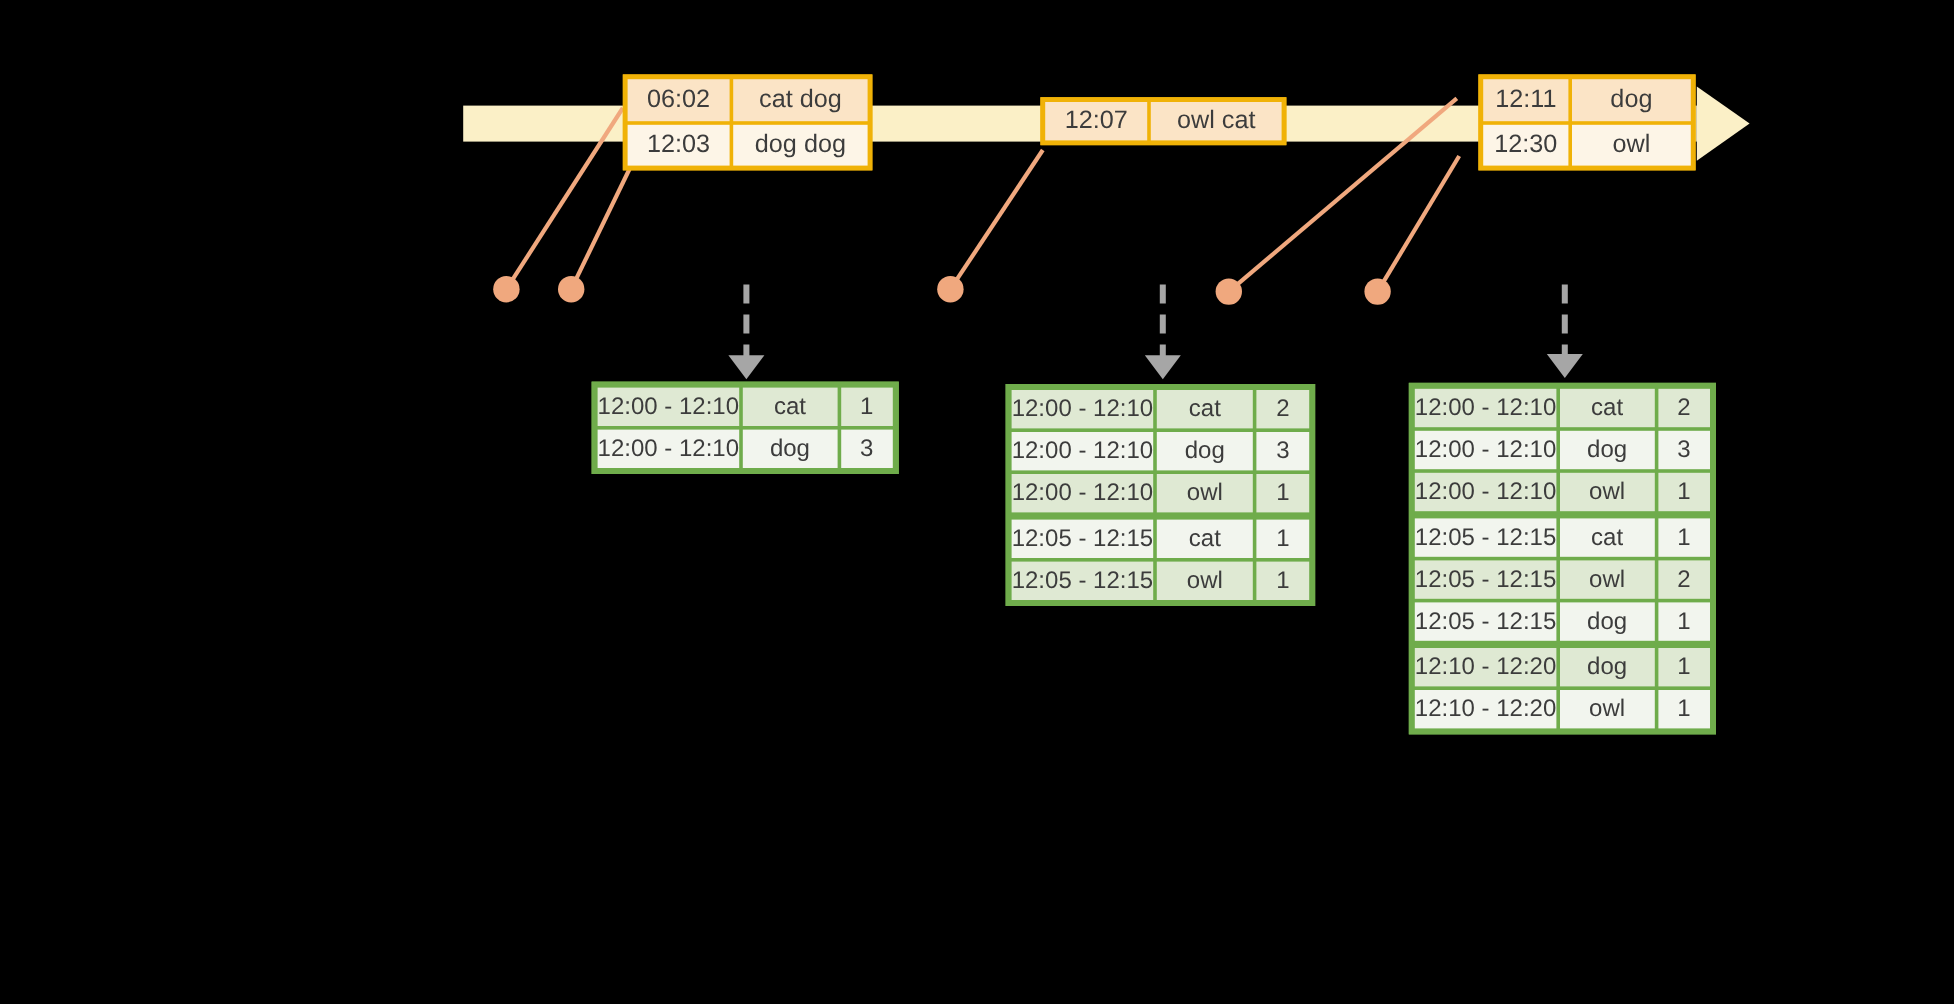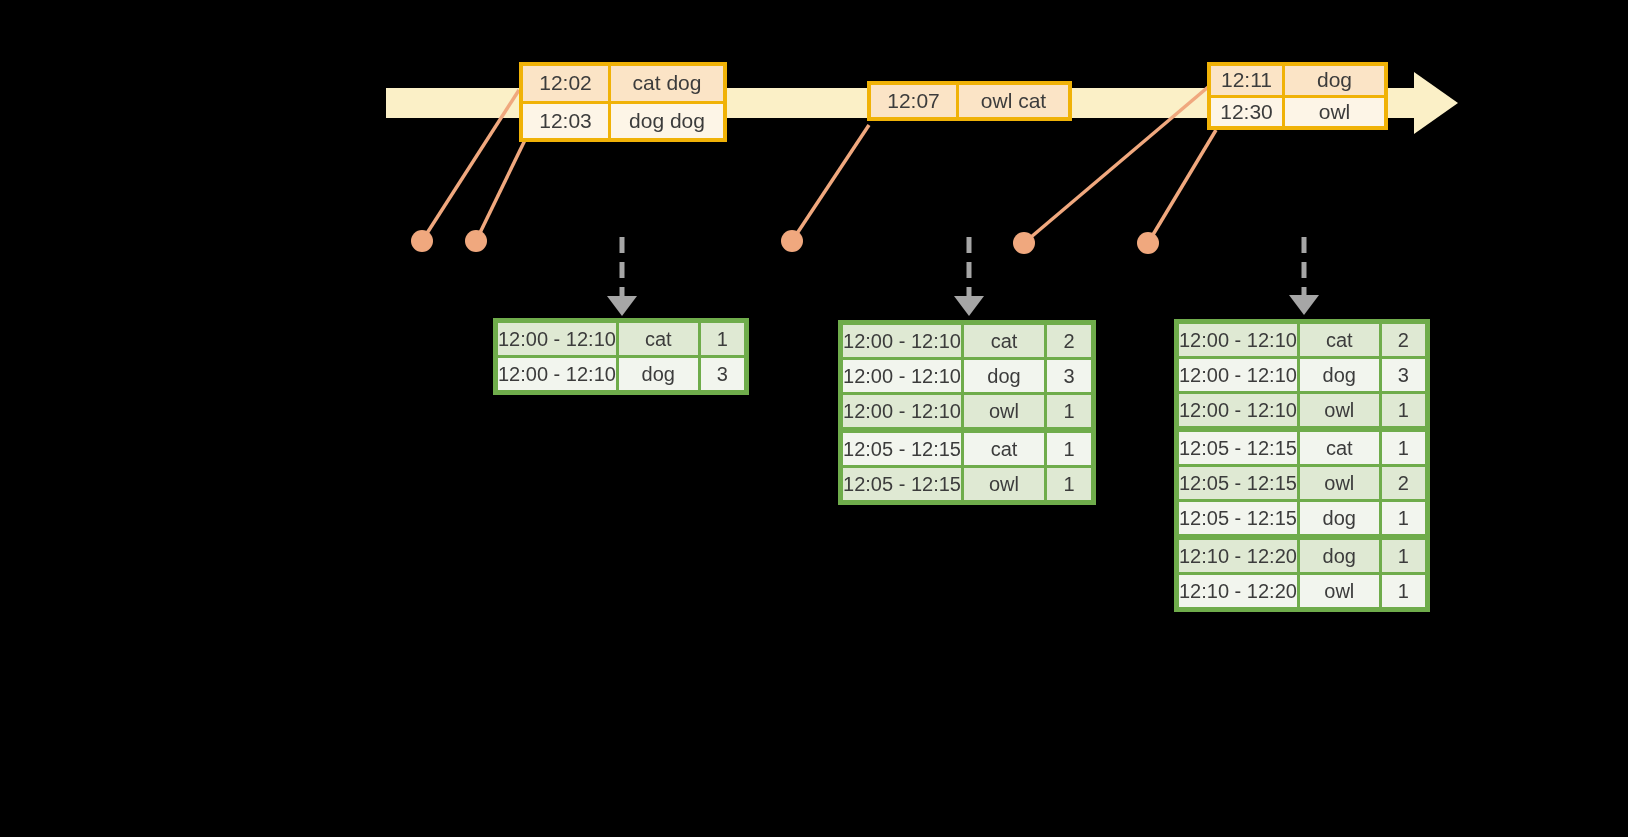--- a/index.html
+++ b/index.html
@@ -28,21 +28,21 @@
     border:4px solid var(--gold);box-sizing:border-box;
   }
   .event-table .ecell{
     display:flex;align-items:center;justify-content:center;
     font-size:21px;color:var(--text);white-space:nowrap;
   }
   .ecell.peach{background:var(--peach);}
   .ecell.cream{background:var(--cream);}
   #event-table-1{left:519px;top:62px;width:208px;height:80px;grid-template-columns:85px 1fr;grid-auto-rows:1fr;}
   #event-table-2{left:867px;top:81px;width:205px;height:40px;grid-template-columns:85px 1fr;grid-auto-rows:1fr;}
-  #event-table-3{left:1207px;top:62px;width:181px;height:68px;grid-template-columns:71px 1fr;grid-auto-rows:1fr;}
+  #event-table-3{left:1232px;top:62px;width:181px;height:80px;grid-template-columns:71px 1fr;grid-auto-rows:1fr;}
   
   .rtable{
     position:absolute;z-index:3;display:flex;flex-direction:column;
     background:var(--green);border:5px solid var(--green);box-sizing:border-box;
   }
   .rrow{display:flex;height:32px;flex:none;}
   .rrow + .rrow{margin-top:3px;}
   .rrow.group-start{margin-top:6px;}
   .rcell{
     display:flex;align-items:center;justify-content:center;
@@ -81,21 +81,21 @@
 
     <line x1="622" y1="237" x2="622" y2="298" stroke="var(--gray-arrow)" stroke-width="5" stroke-dasharray="16 9"></line>
     <polygon points="607,296 637,296 622,316" fill="var(--gray-arrow)"></polygon>
     <line x1="969" y1="237" x2="969" y2="298" stroke="var(--gray-arrow)" stroke-width="5" stroke-dasharray="16 9"></line>
     <polygon points="954,296 984,296 969,316" fill="var(--gray-arrow)"></polygon>
     <line x1="1304" y1="237" x2="1304" y2="297" stroke="var(--gray-arrow)" stroke-width="5" stroke-dasharray="16 9"></line>
     <polygon points="1289,295 1319,295 1304,315" fill="var(--gray-arrow)"></polygon>
   </svg>
 
   <div id="event-table-1" class="event-table">
-    <div class="ecell peach">12:02</div>
+    <div class="ecell peach">06:02</div>
     <div class="ecell peach">cat dog</div>
     <div class="ecell cream">12:03</div>
     <div class="ecell cream">dog dog</div>
   </div>
 
   <div id="event-table-2" class="event-table">
     <div class="ecell peach">12:07</div>
     <div class="ecell peach">owl cat</div>
   </div>
 

